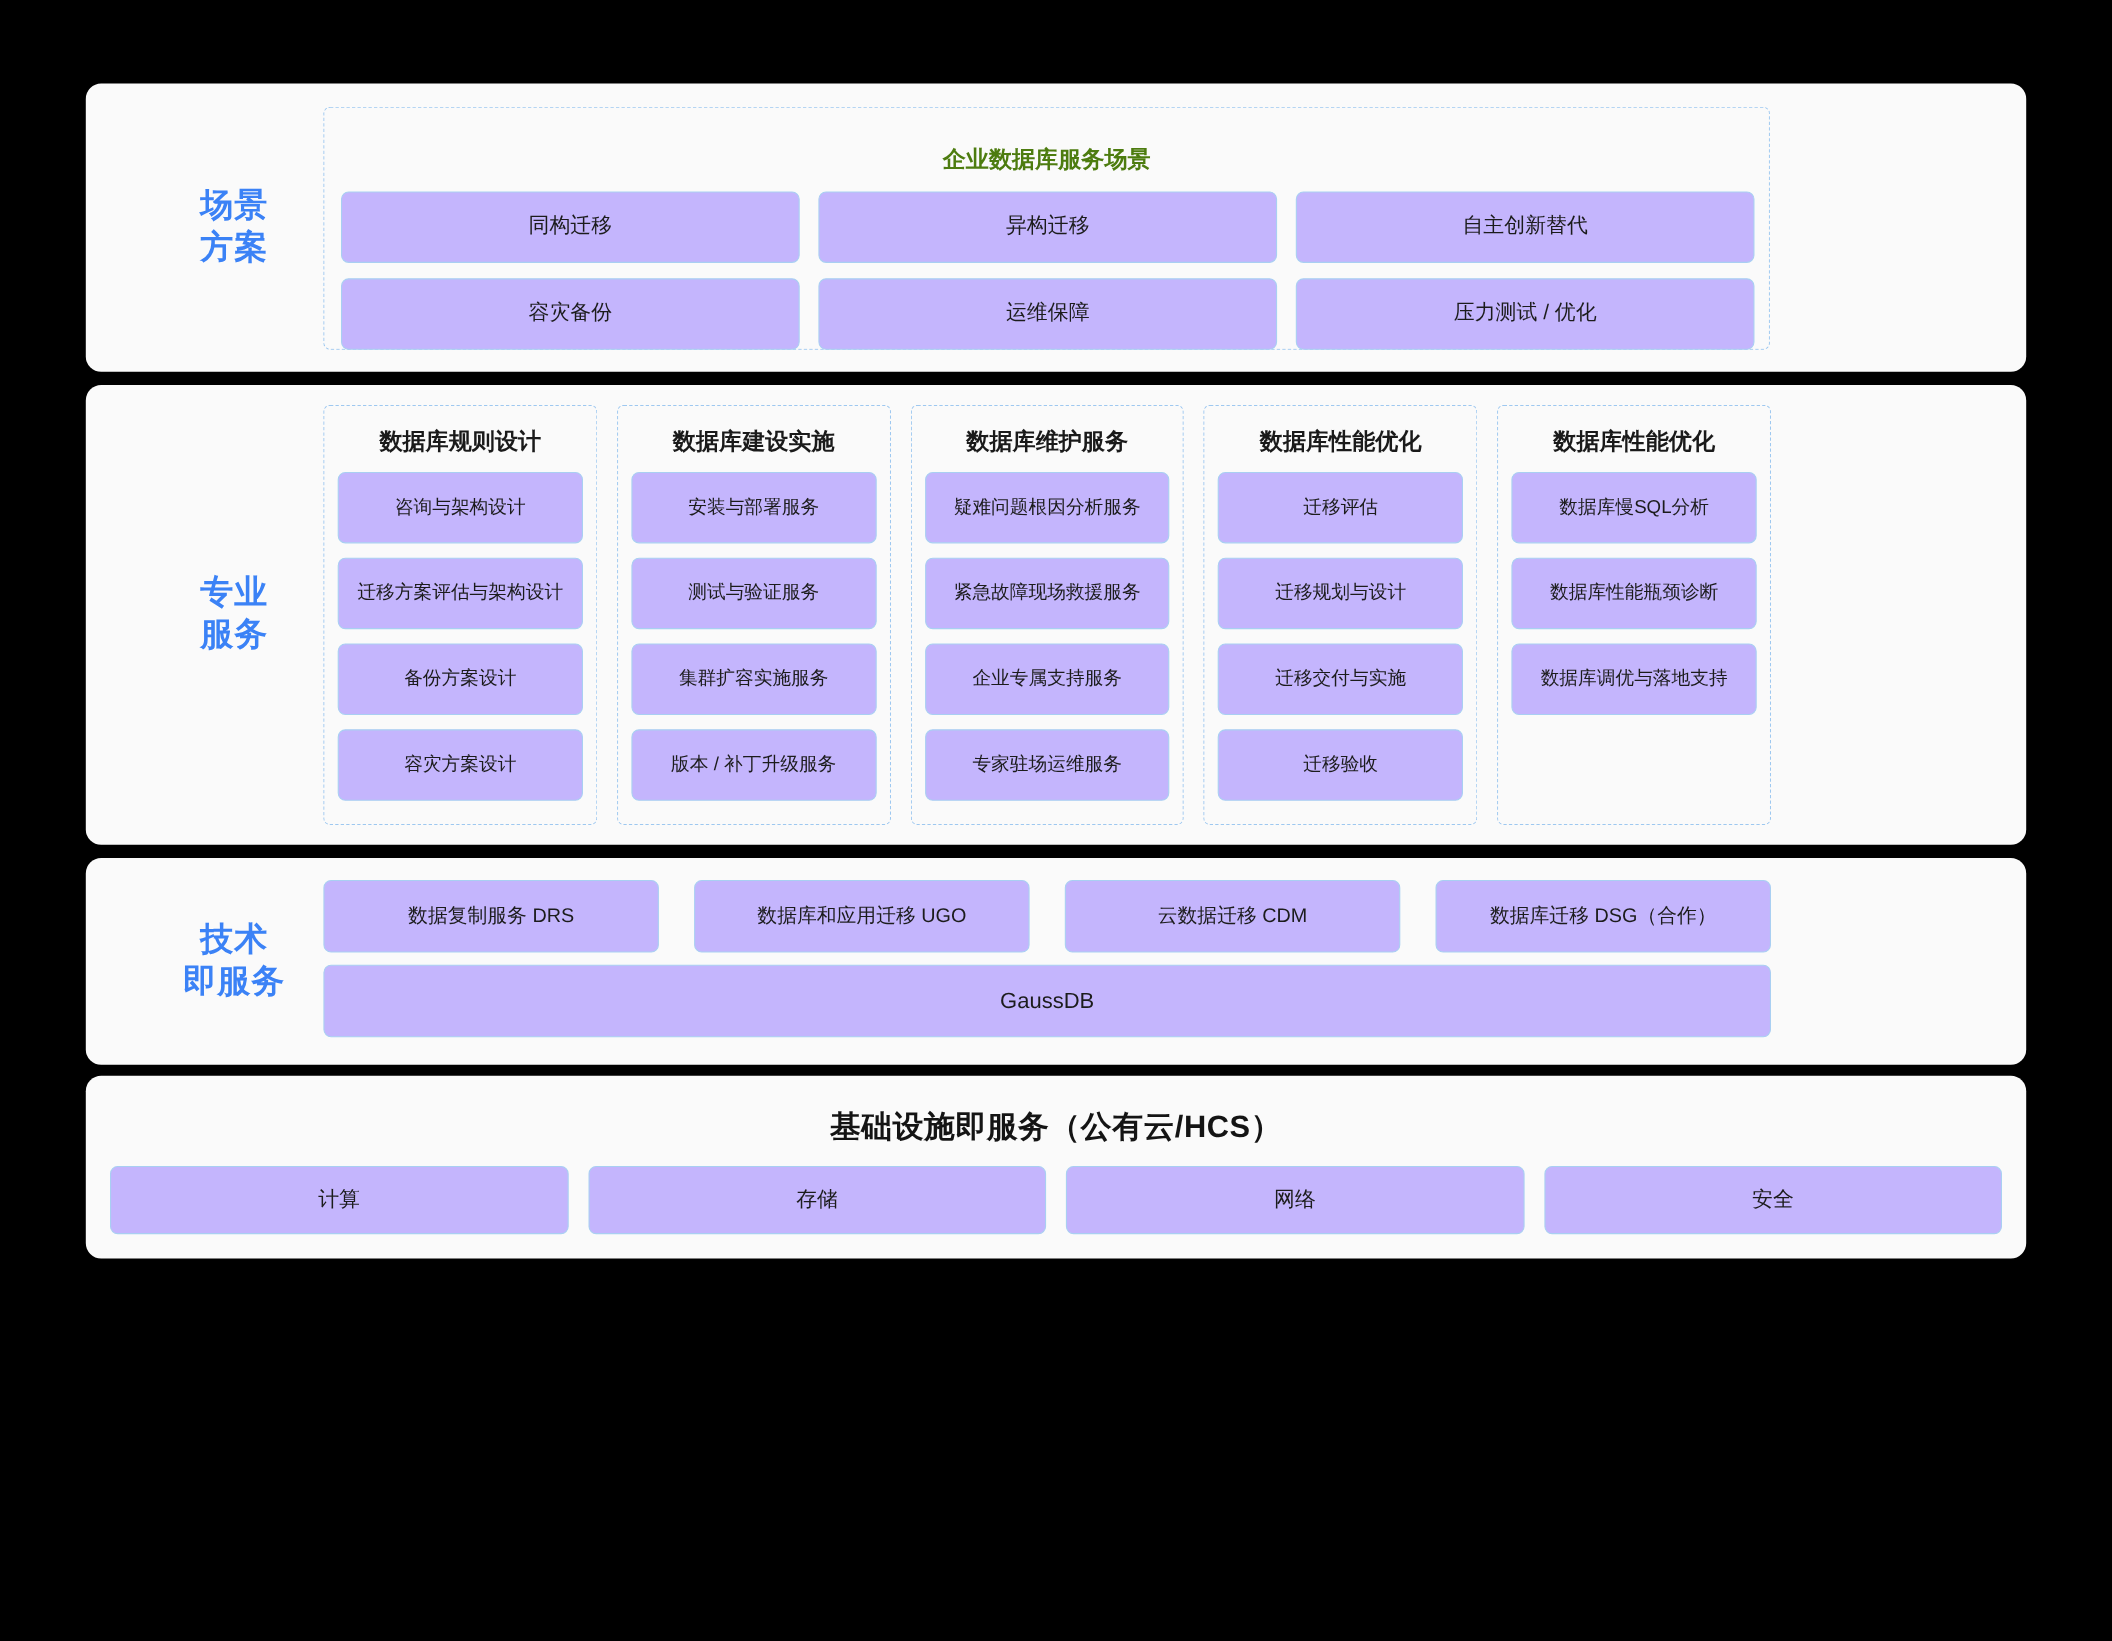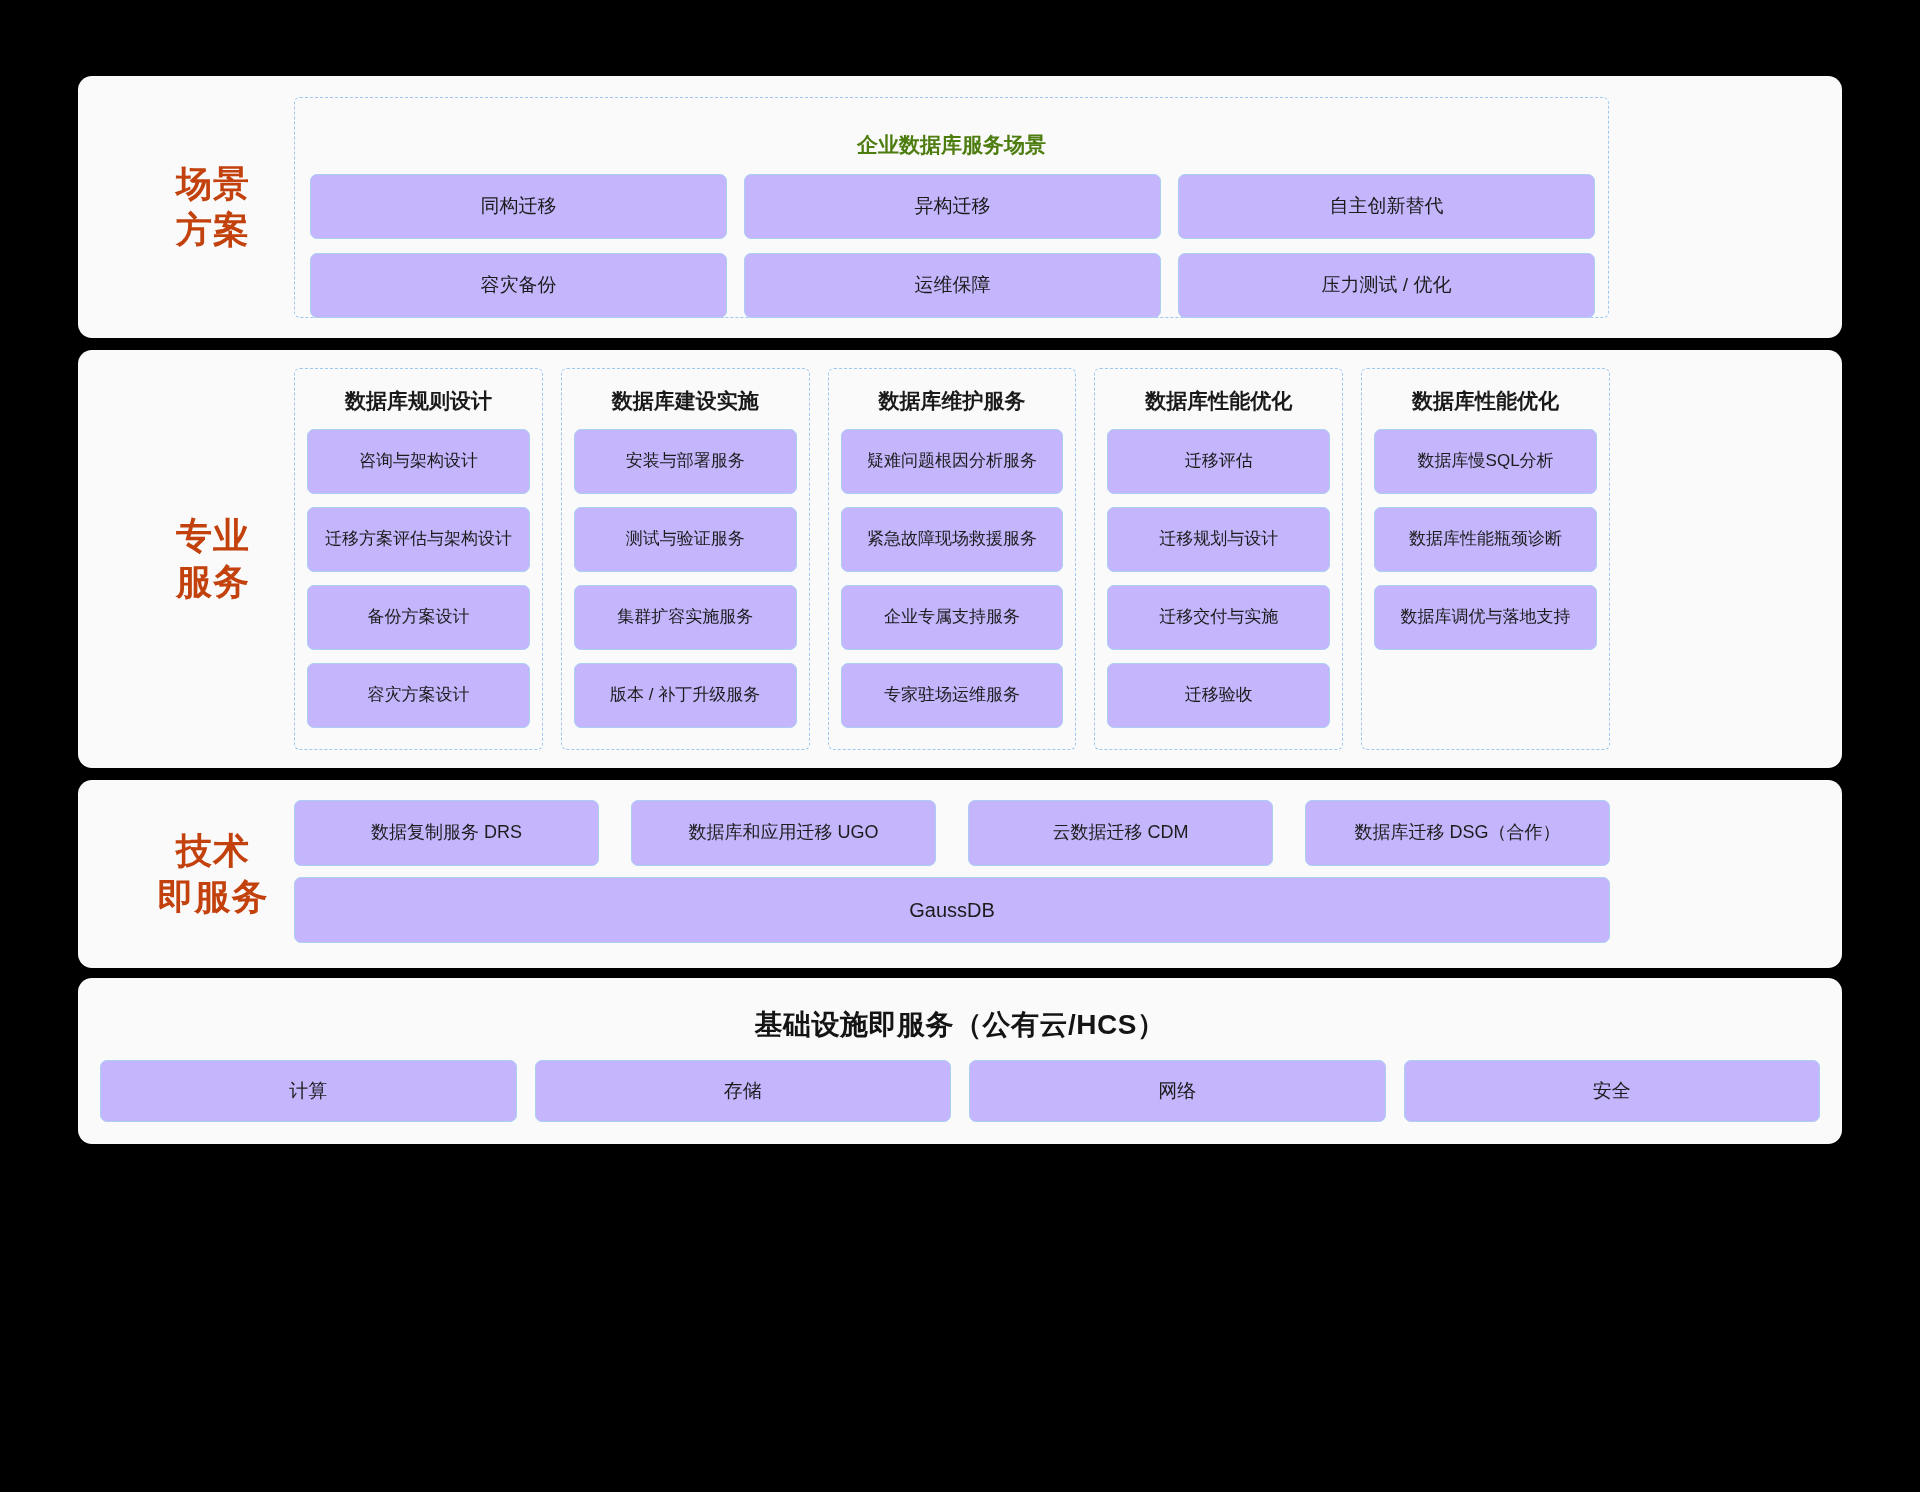--- a/index.html
+++ b/index.html
@@ -30,23 +30,23 @@
     box-sizing: border-box;
     display: flex;
     align-items: center;
   }
 
   
   .row-label {
     flex: 0 0 auto;
     width: 168px;
     text-align: center;
-    font-size: 36px;
+    font-size: 30px;
     font-weight: 700;
-    color: #c2410c;
+    color: #3b82f6;
     line-height: 1.28;
     letter-spacing: 1px;
     white-space: pre-line;
   }
 
   
   .dashed {
     border: 1.5px dashed #9ec8f0;
     border-radius: 6px;
     box-sizing: border-box;

